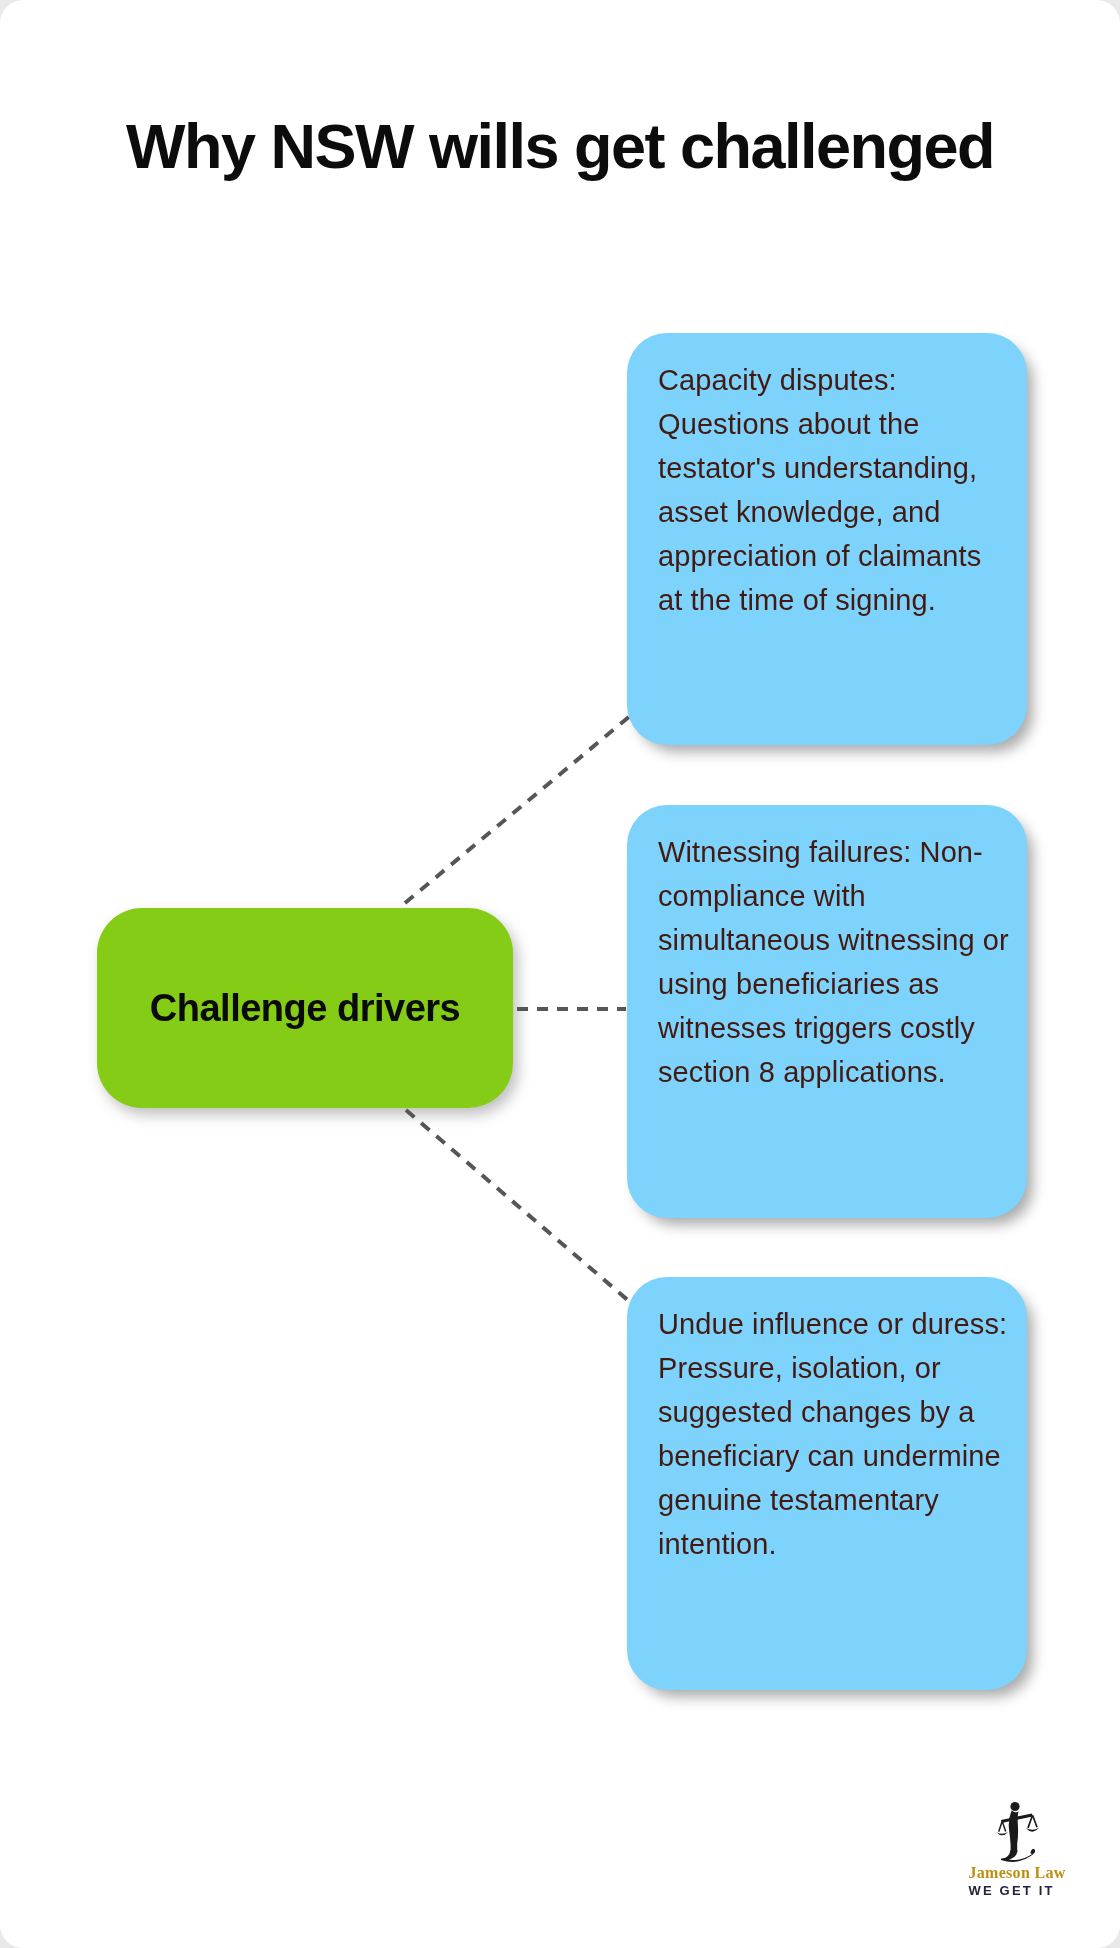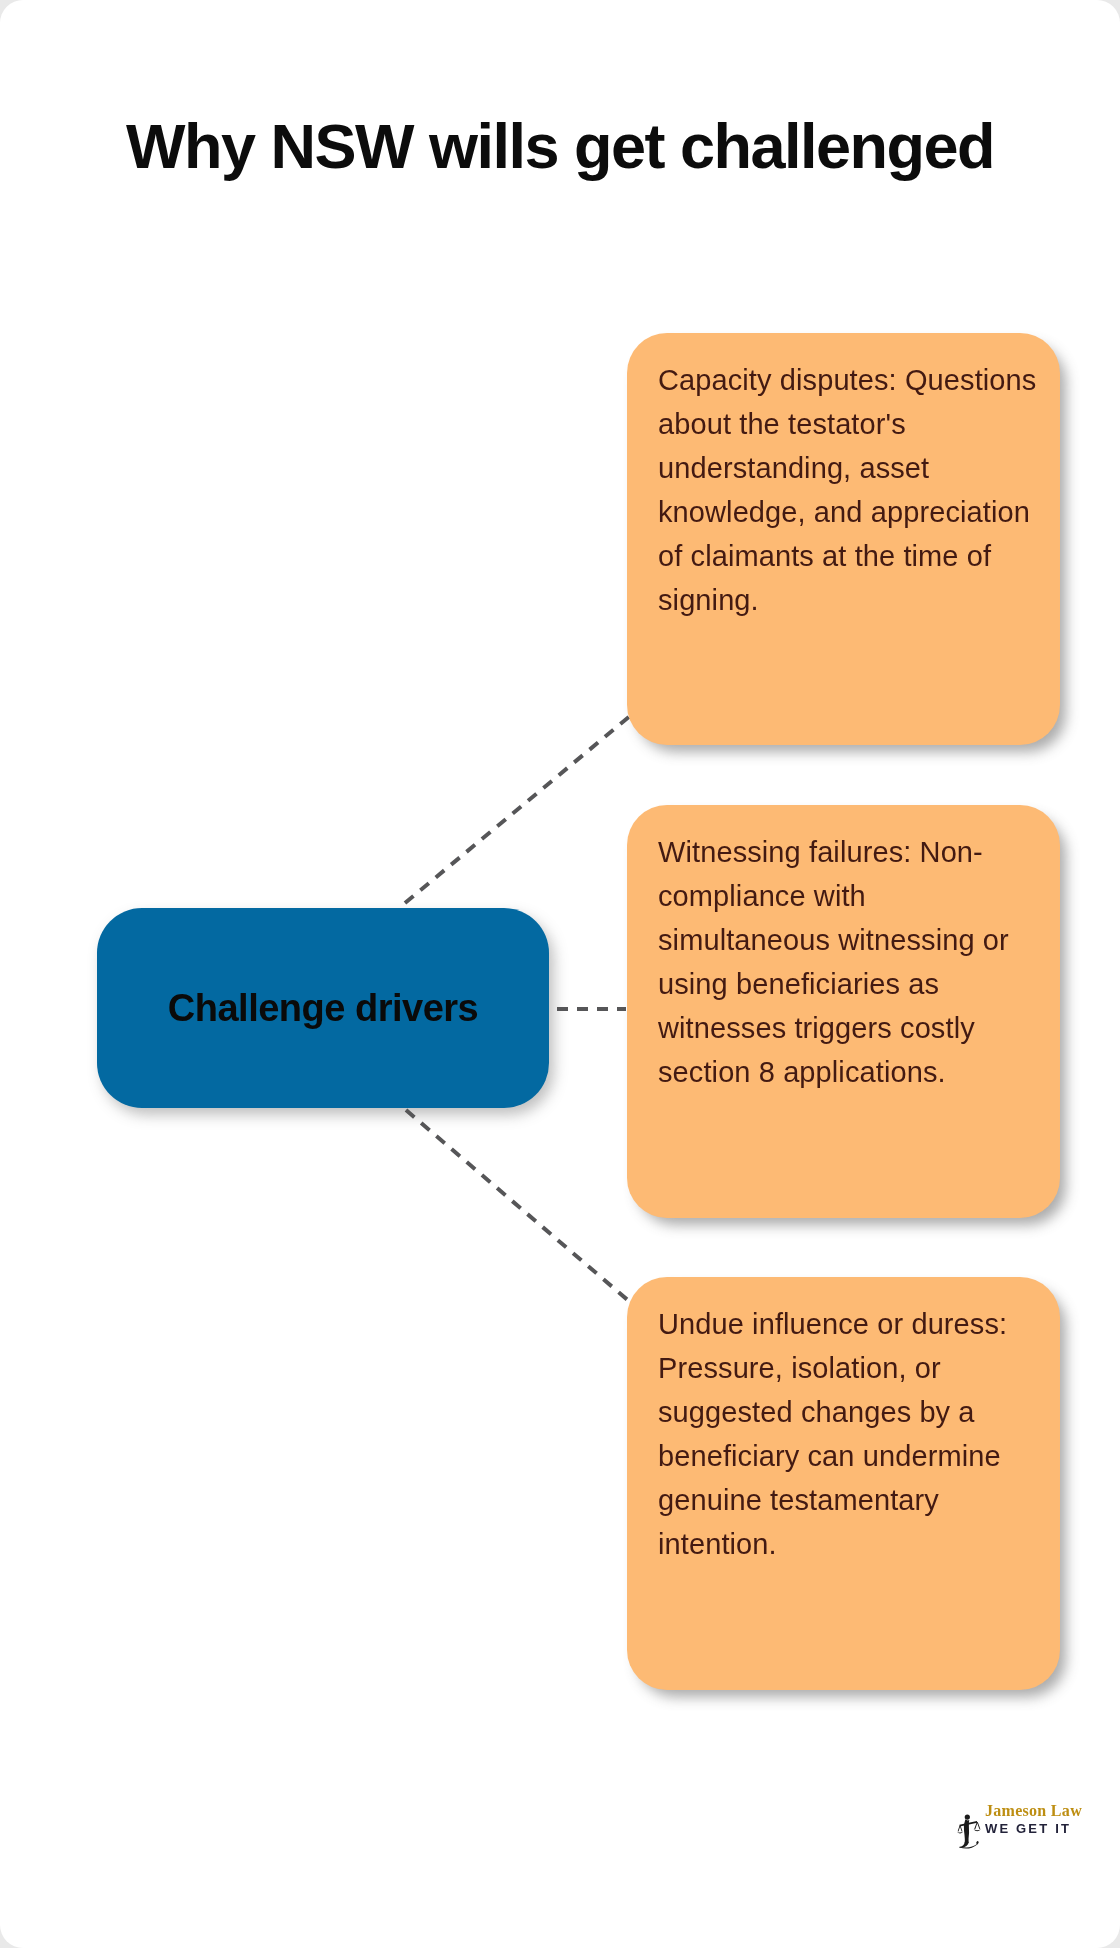--- a/index.html
+++ b/index.html
@@ -29,41 +29,41 @@
   .connectors{
     position:absolute;
     top:0;left:0;
     width:1120px;height:1948px;
     pointer-events:none;
   }
   .center-node{
     position:absolute;
     left:97px;
     top:908px;
-    width:452px;
+    width:416px;
     height:200px;
-    background:#0369a1;
+    background:#84cc16;
     border-radius:45px;
     box-shadow:5px 7px 14px rgba(90,90,90,0.38);
     display:flex;
     align-items:center;
     justify-content:center;
   }
   .center-node .node-label{
     font-size:38px;
     font-weight:700;
     letter-spacing:-0.5px;
     color:#0a0a0a;
   }
   .branch-box{
     position:absolute;
     left:627px;
-    width:433px;
+    width:400px;
     box-sizing:border-box;
-    background:#fdba74;
+    background:#7dd3fc;
     border-radius:40px;
     box-shadow:8px 9px 13px -2px rgba(70,70,70,0.45);
     padding:25px 14px 25px 31px;
   }
   .branch-box p{
     margin:0;
     font-size:29px;
     line-height:44px;
     color:#431a12;
     letter-spacing:0.1px;
@@ -71,22 +71,22 @@
   .box-capacity{ top:333px; min-height:412px; }
   .box-witnessing{ top:805px; min-height:413px; }
   .box-undue{ top:1277px; min-height:413px; }
 
   .logo{
     position:absolute;
     left:952px;
     top:1800px;
     width:130px;
     display:flex;
-    flex-direction:row;
-    align-items:flex-start;
+    flex-direction:column;
+    align-items:center;
   }
   .logo-icon{ display:block; }
   .logo-textblock{ display:inline-block; text-align:left; margin-top:2px; }
   .logo-name{
     font-family:"Liberation Serif","DejaVu Serif",serif;
     font-size:16px;
     font-weight:700;
     color:#bd8e12;
     letter-spacing:0.3px;
     white-space:nowrap;

